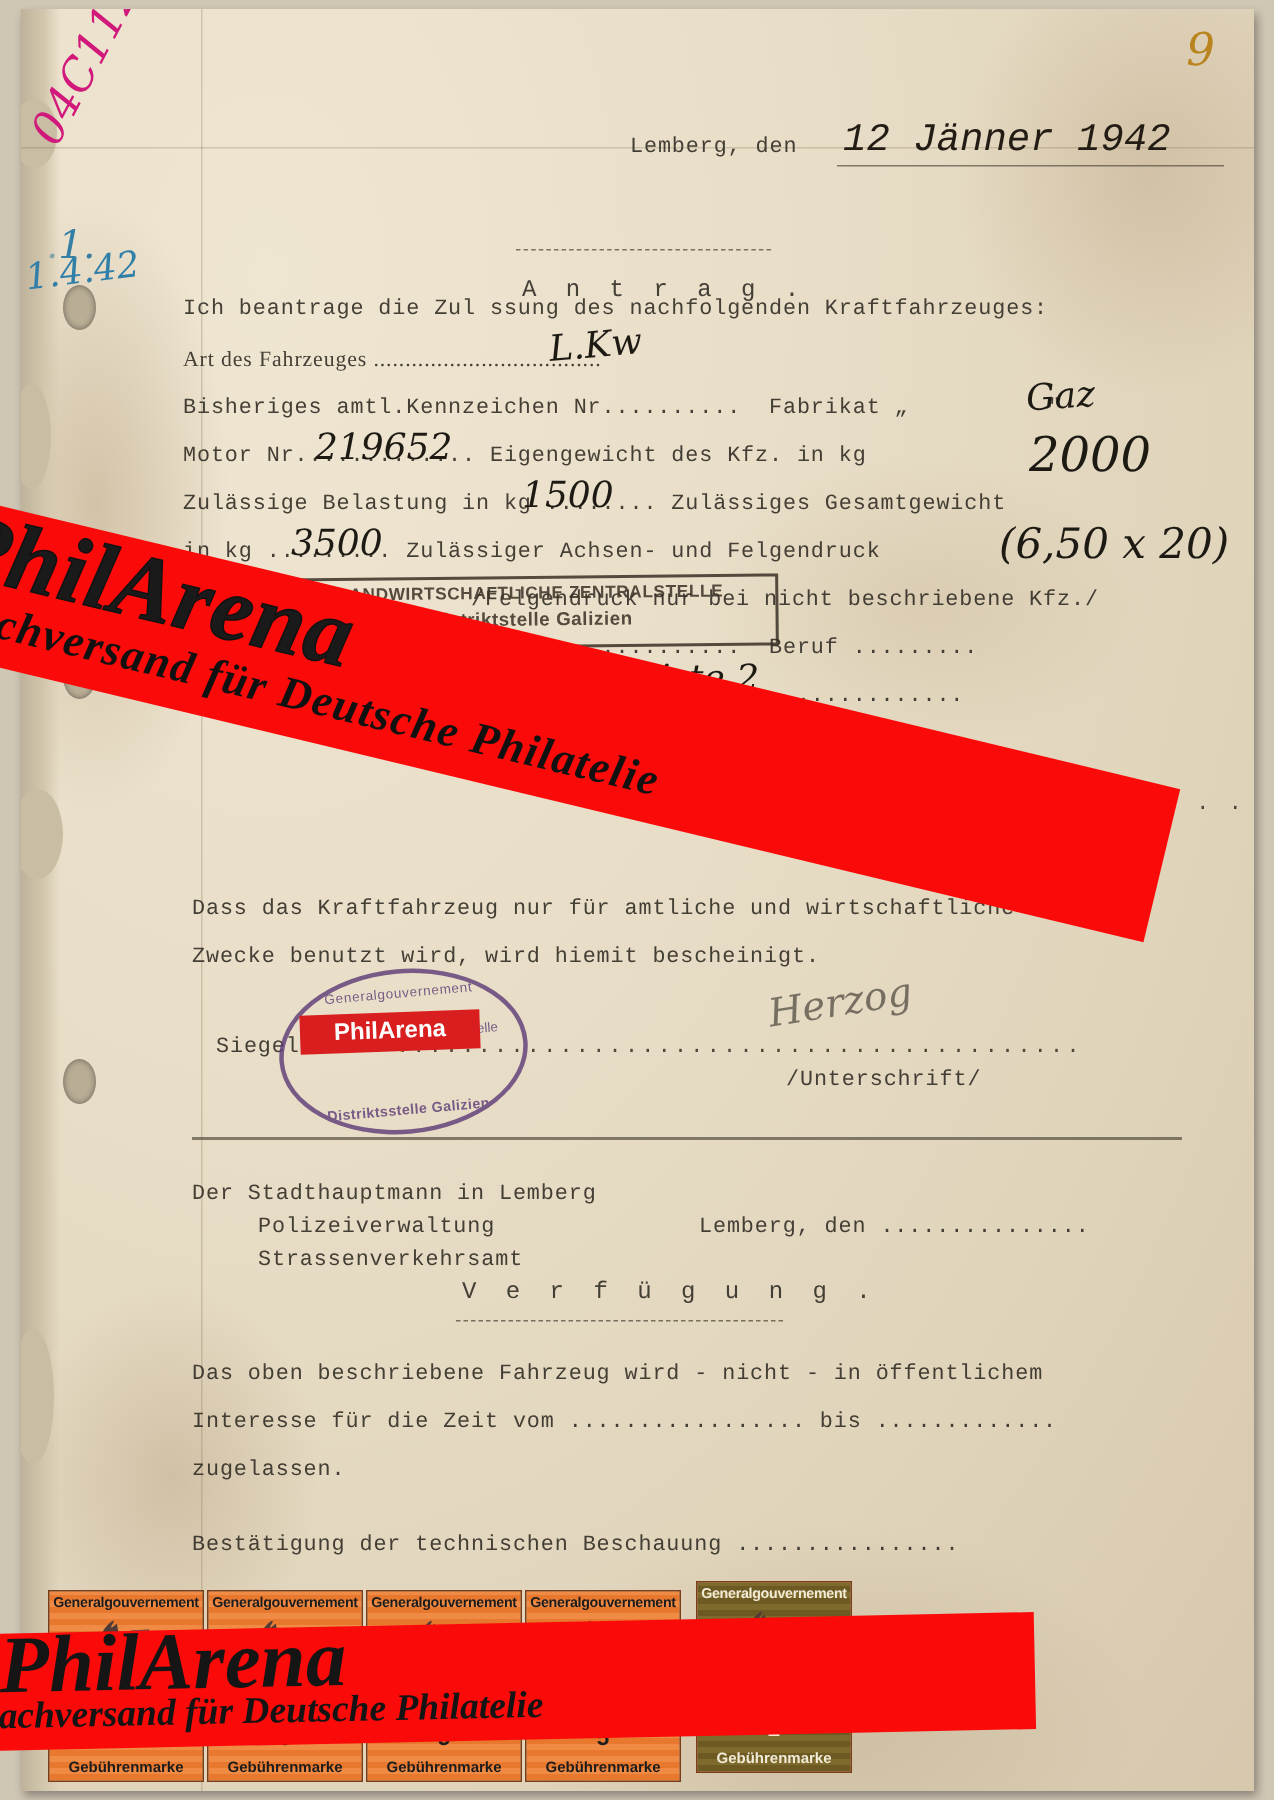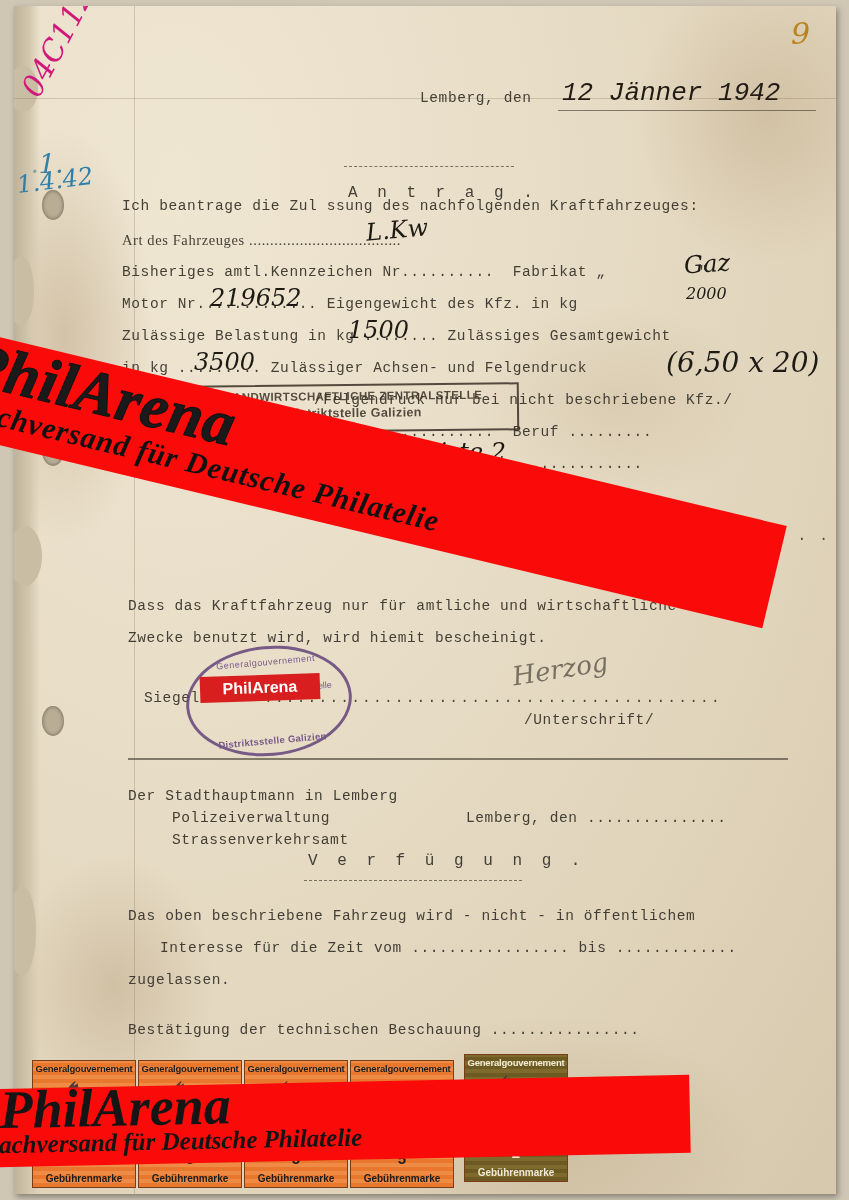--- a/index.html
+++ b/index.html
@@ -214,21 +214,21 @@
   <div class="tt" style="left:108px;top:290px;">Motor Nr............. Eigengewicht des Kfz. in kg</div>
   <div class="tt" style="left:108px;top:322px;">Zulässige Belastung in kg ........ Zulässiges Gesamtgewicht</div>
   <div class="tt" style="left:108px;top:354px;">in kg ......... Zulässiger Achsen- und Felgendruck</div>
   <div class="tt" style="left:300px;top:386px;">/Felgendruck nur bei nicht beschriebene Kfz./</div>
   <div class="tt" style="left:108px;top:418px;">Name ...................................  Beruf .........</div>
   <div class="tt" style="left:108px;top:450px;">Wohnort ................................................</div>
 
   <div class="hw hw-ink" style="left:352px;top:210px;font-size:24px;transform:rotate(-5deg);">L.Kw</div>
   <div class="hw hw-ink" style="left:670px;top:244px;font-size:24px;transform:rotate(-4deg);">Gaz</div>
   <div class="hw hw-ink" style="left:196px;top:278px;font-size:24px;">219652</div>
-  <div class="hw hw-ink" style="left:672px;top:278px;font-size:16px;">2000</div>
+  <div class="hw hw-ink" style="left:672px;top:278px;font-size:32px;">2000</div>
   <div class="hw hw-ink" style="left:334px;top:310px;font-size:24px;">1500</div>
   <div class="hw hw-ink" style="left:180px;top:342px;font-size:24px;">3500</div>
   <div class="hw hw-ink" style="left:652px;top:340px;font-size:28px;">(6,50 x 20)</div>
   <div class="hw hw-ink" style="left:320px;top:432px;font-size:24px;">...b... Juriste 2</div>
 
   <div id="rectstamp">
     <div class="l1">LANDWIRTSCHAFTLICHE ZENTRALSTELLE</div>
     <div class="l2">Distriktstelle Galizien</div>
   </div>
 
@@ -257,21 +257,21 @@
 
   <div class="tt" style="left:114px;top:782px;">Der Stadthauptmann in Lemberg</div>
   <div class="tt" style="left:158px;top:804px;">Polizeiverwaltung</div>
   <div class="tt" style="left:158px;top:826px;">Strassenverkehrsamt</div>
   <div class="tt" style="left:452px;top:804px;">Lemberg, den ...............</div>
 
   <div class="tt sp" style="left:294px;top:846px;font-size:16px;">V e r f ü g u n g .</div>
   <div class="dashrule" style="left:290px;top:874px;width:218px;"></div>
 
   <div class="tt" style="left:114px;top:902px;">Das oben beschriebene Fahrzeug wird - nicht - in öffentlichem</div>
-  <div class="tt" style="left:114px;top:934px;margin-left:32px;">Interesse für die Zeit vom ................. bis .............</div>
+  <div class="tt" style="left:114px;top:934px;">Interesse für die Zeit vom ................. bis .............</div>
   <div class="tt" style="left:114px;top:966px;">zugelassen.</div>
 
   <div class="blue" style="left:420px;top:918px;font-size:24px;transform:rotate(-7deg);">1.4.42</div>
   <div class="blue" style="left:228px;top:952px;font-size:26px;">1.1.</div>
 
   <div class="tt" style="left:114px;top:1016px;">Bestätigung der technischen Beschauung ................</div>
 
   <div id="stamps">
     <div class="rstamp orange" style="left:0px;">
       <div class="hdr">Generalgouvernement</div>

